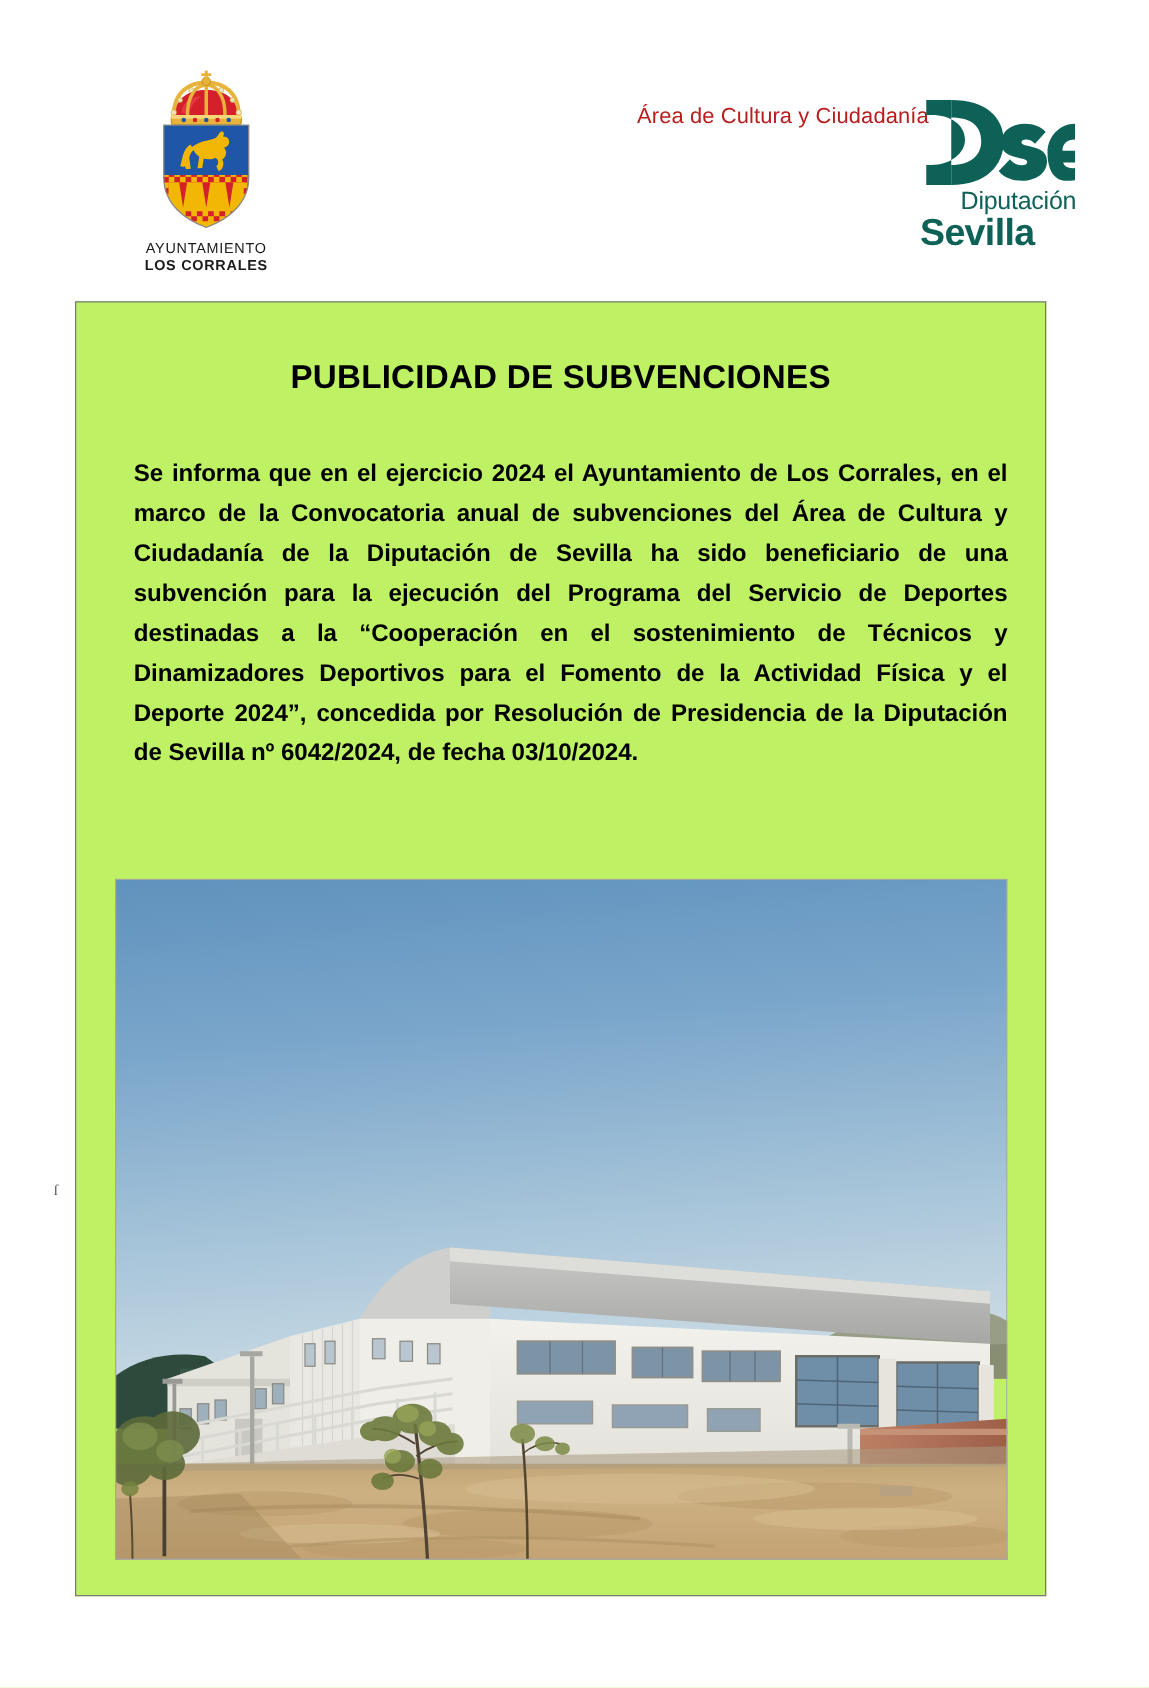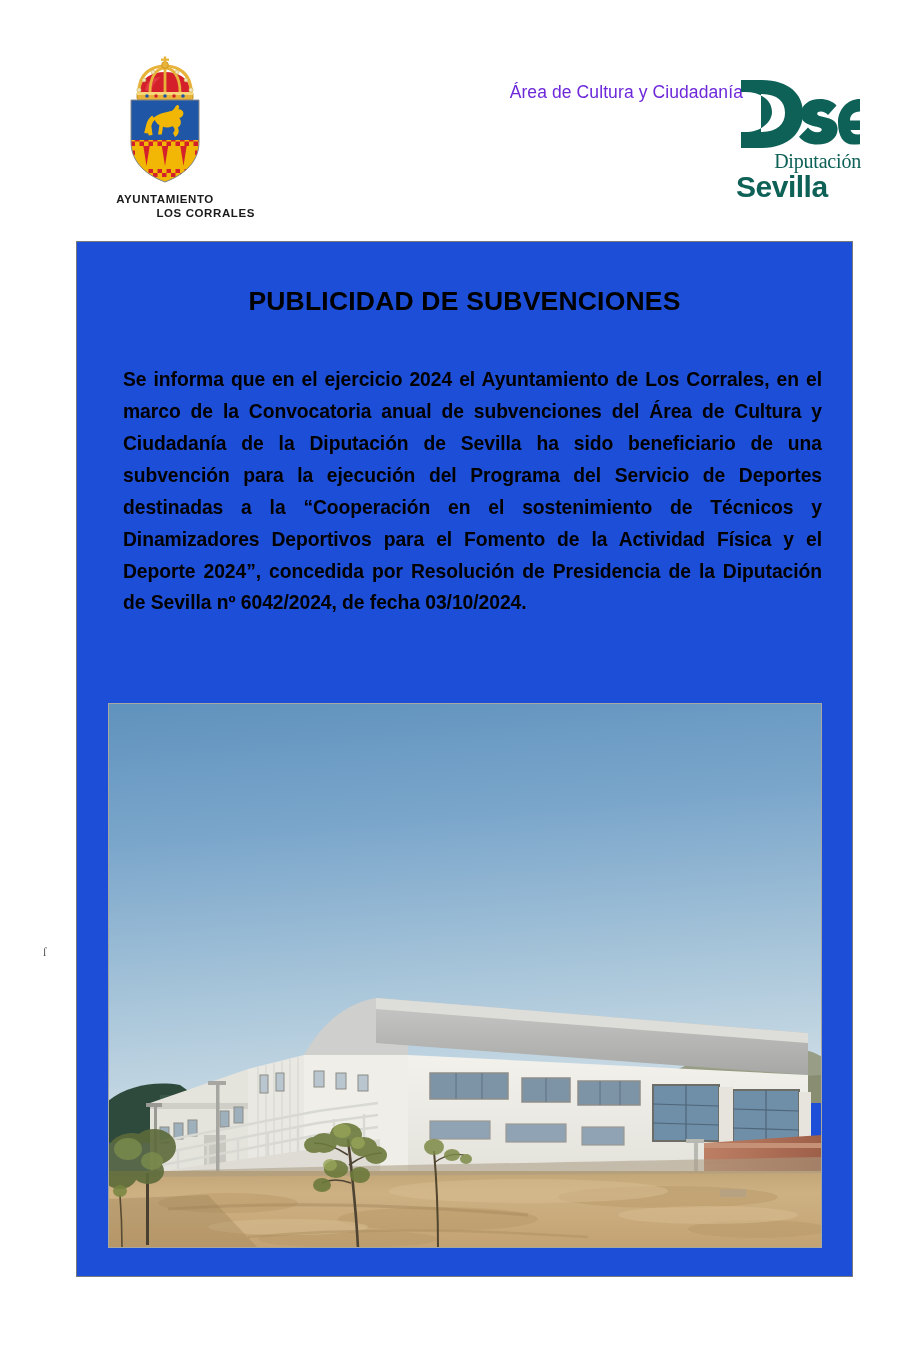--- a/index.html
+++ b/index.html
@@ -33,73 +33,72 @@
   }
   .crest-svg { display: block; margin: 0 auto; }
   .crest-caption {
     margin-top: 4px;
     font-size: 11.5px;
     font-weight: bold;
     letter-spacing: 0.6px;
     color: #1a1a1a;
     line-height: 1.25;
   }
-  .crest-caption .l1 { display: block; font-weight: 700; }
-  .crest-caption .l2 { display: block; font-weight: bold; text-align: right; }
+  .crest-caption .l1 { display: block; font-weight: 400; }
+  .crest-caption .l2 { display: block; font-weight: bold; }
 
   
   .dip-block {
     position: absolute;
     right: 58px;
     top: 78px;
     width: 400px;
     height: 145px;
   }
   .area-text {
     position: absolute;
     right: 118px;
     top: 4px;
     font-size: 17.5px;
-    color: #6d28d9;
+    color: #b91c1c;
     white-space: nowrap;
     letter-spacing: 0.1px;
   }
   .dip-logo {
     position: absolute;
     right: 0;
     top: 0;
     width: 125px;
   }
   .dse-svg { display: block; margin-left: auto; }
   .dip-word {
     text-align: right;
     color: #0E6157;
     font-size: 20px;
     letter-spacing: -0.2px;
     line-height: 1;
     margin-top: 1px;
-    font-family: Liberation Serif, serif;
   }
   .sev-word {
     color: #0E6157;
     font-size: 30px;
     font-weight: bold;
     letter-spacing: -0.5px;
     line-height: 1.05;
   }
 
   
   .doc-frame {
     position: absolute;
-    left: 76px;
+    left: 60px;
     top: 241px;
     width: 777px;
     height: 1036px;
     border: 1.5px solid #7a7a7a;
-    background: #1d4ed8;
+    background: #bef264;
     box-sizing: border-box;
   }
 
   .doc-title {
     margin: 44px 0 0 0;
     text-align: center;
     font-size: 26.5px;
     font-weight: bold;
     color: #000000;
     letter-spacing: 0.2px;

